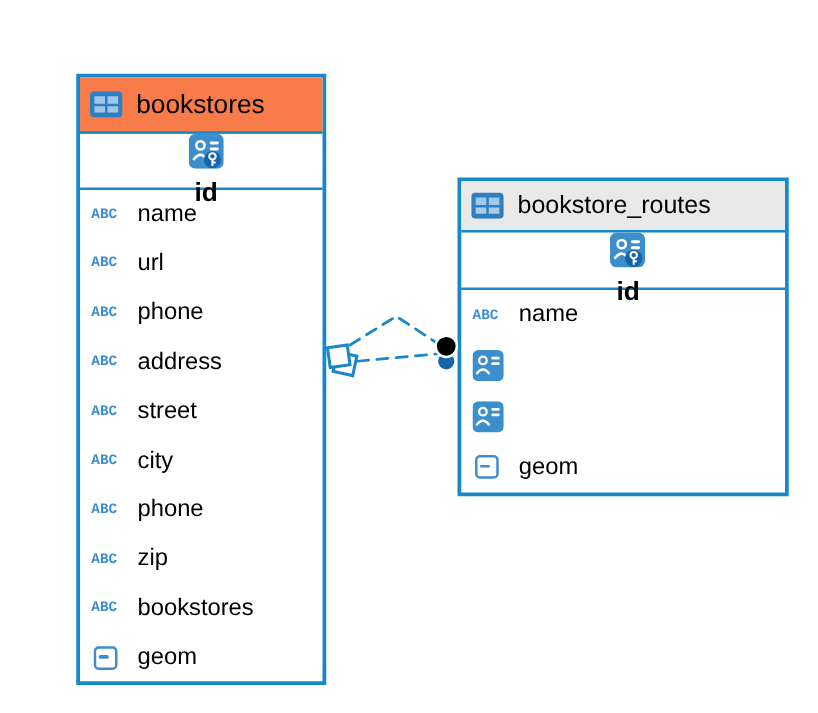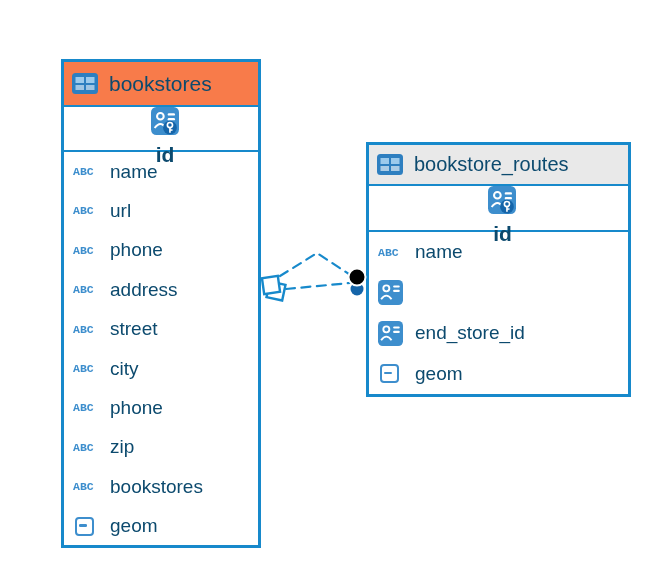--- a/index.html
+++ b/index.html
@@ -35,21 +35,21 @@
   .icon-slot{width:29px;flex:0 0 auto;display:flex;align-items:center;justify-content:flex-start;}
 
   .abc-glyph{font-family:Liberation Mono, monospace;font-weight:700;font-size:11.5px;
              color:var(--icon-blue);letter-spacing:0px;line-height:1;}
 
   .geom-box{width:15px;height:15px;border:2.6px solid var(--icon-blue);border-radius:4px;
             position:relative;margin-left:2px;}
   .geom-box::after{content:"";position:absolute;left:2px;top:5.5px;width:8px;height:2.6px;
                    background:var(--icon-blue);border-radius:1.3px;}
 
-  .label{white-space:nowrap;color:#0c4a6e;}
+  .label{white-space:nowrap;color:#000000;}
 
   
   .overlay{position:absolute;left:0;top:0;pointer-events:none;}
   .dash{stroke:var(--blue);stroke-width:2.2;fill:none;stroke-dasharray:9 6.5;stroke-linecap:round;}
 </style>
 </head>
 <body>
 
 <div class="canvas">
 
@@ -197,21 +197,20 @@
     <div class="col-row">
       <span class="icon-slot">
         <svg width="25" height="25" viewBox="0 0 24 24">
           <rect x="0" y="0" width="24" height="24" rx="4.5" fill="#3d8ecd"></rect>
           <circle cx="8" cy="8" r="2.9" fill="none" stroke="#fff" stroke-width="1.8"></circle>
           <path d="M3 18.5 q5 -7 10 0" fill="none" stroke="#fff" stroke-width="1.8"></path>
           <rect x="14.5" y="5.2" width="6.4" height="2.1" rx="1" fill="#fff"></rect>
           <rect x="14.5" y="9.4" width="6.4" height="2.1" rx="1" fill="#fff"></rect>
         </svg>
       </span>
-      <span class="label">end_store_id</span>
     </div>
     <div class="col-row">
       <span class="icon-slot">
           <span class="geom-box"></span>
         </span>
       <span class="label">geom</span>
     </div>
   </div>
 
   <svg class="overlay" width="654" height="570" viewBox="0 0 654 570">

